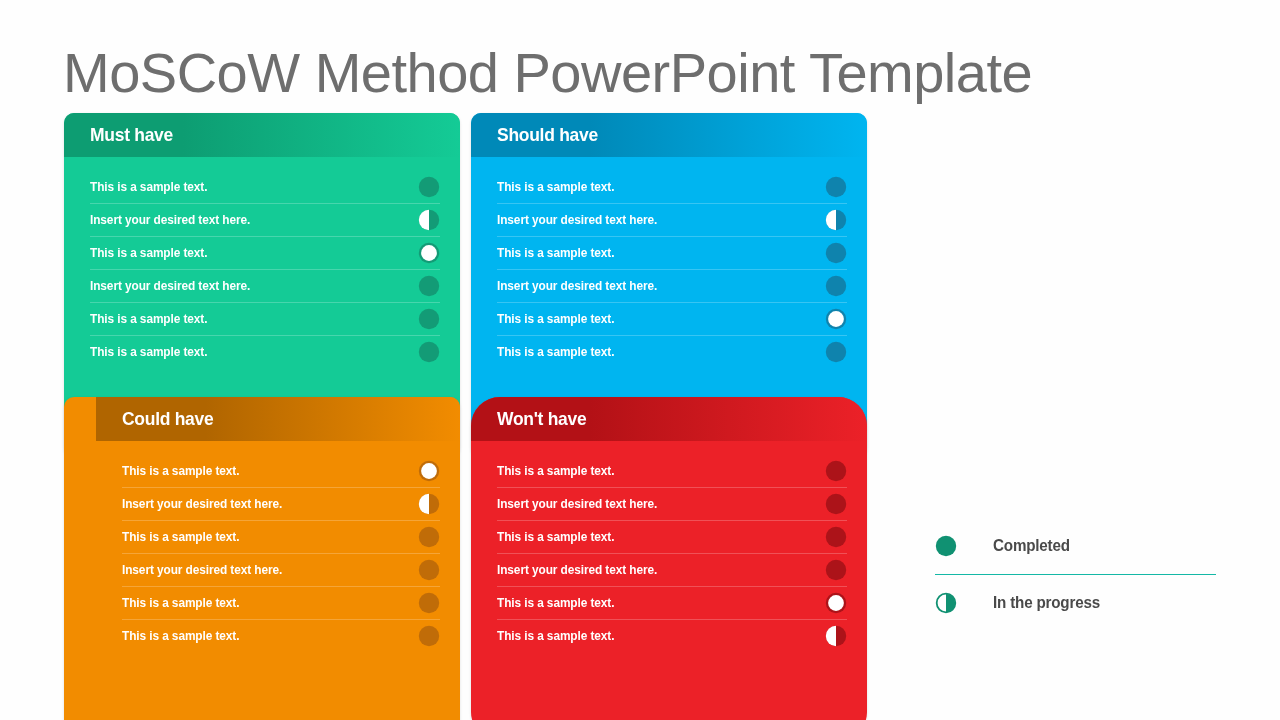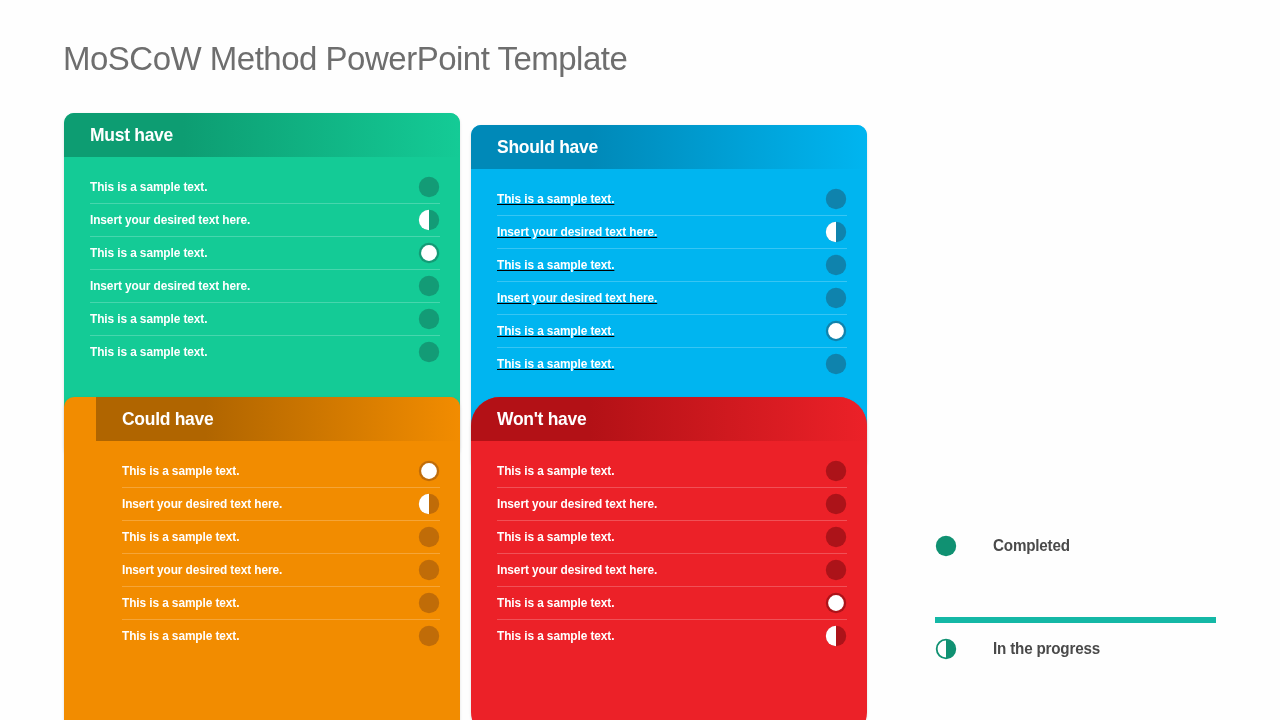--- a/index.html
+++ b/index.html
@@ -6,36 +6,36 @@
   html, body {
     width:1280px; height:720px;
     background:#fefefe;
     font-family:"Liberation Sans", sans-serif;
     overflow:hidden;
   }
   .slide { position:relative; width:1280px; height:720px; }
 
   .page-title {
     position:absolute; left:63px; top:40px;
-    font-size:33px; font-weight:400; letter-spacing:-0.5px;
+    font-size:56px; font-weight:400; letter-spacing:-0.5px;
     color:#6e6e6e;
     font-family:"Liberation Sans", sans-serif;
     white-space:nowrap;
   }
 
   
   .matrix { position:absolute; left:64px; top:113px; width:804px; height:556px; }
 
   .card {
     position:absolute; width:396px; height:344px;
     border-radius:10px; overflow:hidden;
     box-shadow:0 1px 3px rgba(0,0,0,0.12);
   }
   .card.q1 { left:0;   top:0;   }
-  .card.q2 { left:407px; top:12px;text-decoration:underline; }
+  .card.q2 { left:407px; top:0; }
   .card.q3 { left:0;   top:284px;padding-left:32px; }
   .card.q4 { left:407px; top:284px; }
 
   .card-header {
     position:relative; height:44px; width:100%;
   }
   .card-header .band {
     position:absolute; inset:0;
   }
   .card-title {
@@ -67,21 +67,21 @@
   }
   
   .st-completed { }
 
   
   .legend { position:absolute; left:935px; top:517px; width:281px; }
   .legend-item {
     position:relative; height:57px;
     display:flex; align-items:center; gap:36px;
   }
-  .legend-item + .legend-item { border-top:6px solid #14b8a6;margin-top:43px; }
+  .legend-item + .legend-item { border-top:1px solid #14b8a6; }
   .legend-label {
     font-size:16px; font-weight:bold; color:#4a4a4a;
     letter-spacing:-0.2px;
     transform:scaleX(0.95); transform-origin:left center;
     font-family:"Liberation Sans", sans-serif;
     white-space:nowrap;
   }
   .legend-icon { width:22px; height:22px; flex:0 0 22px; }
 </style>
 </head>

